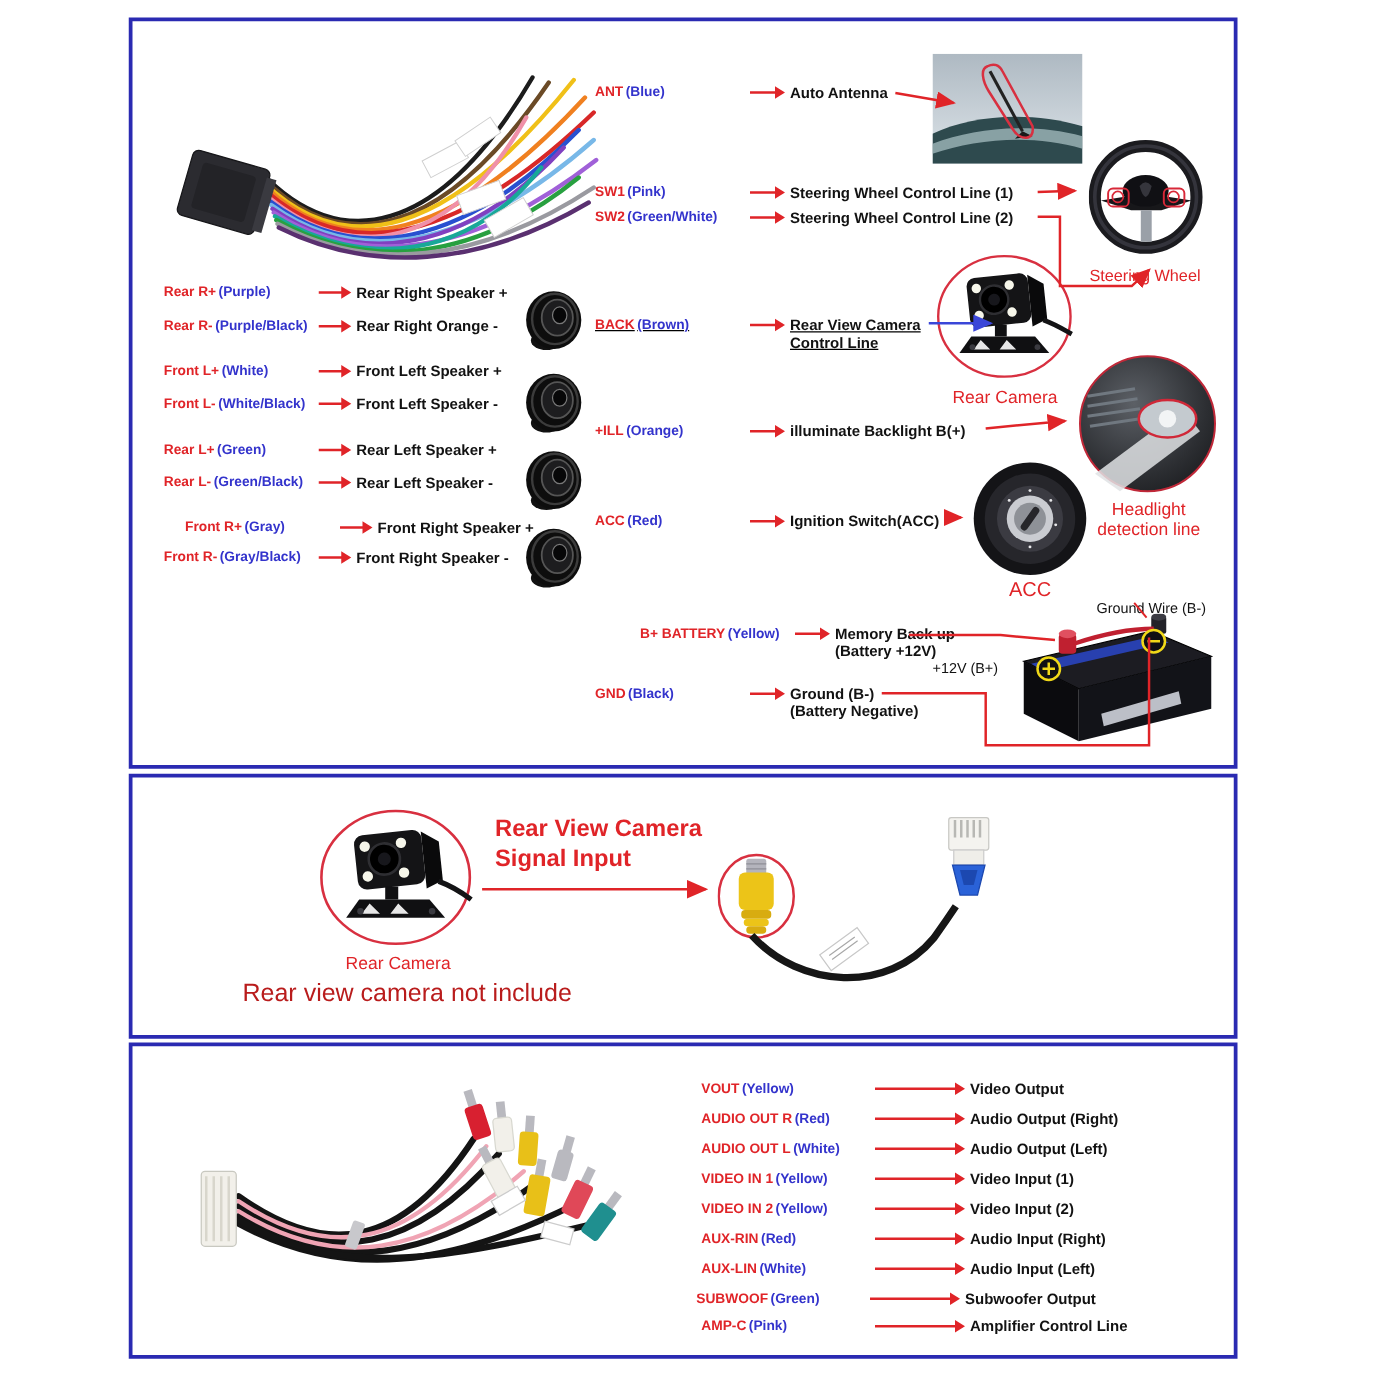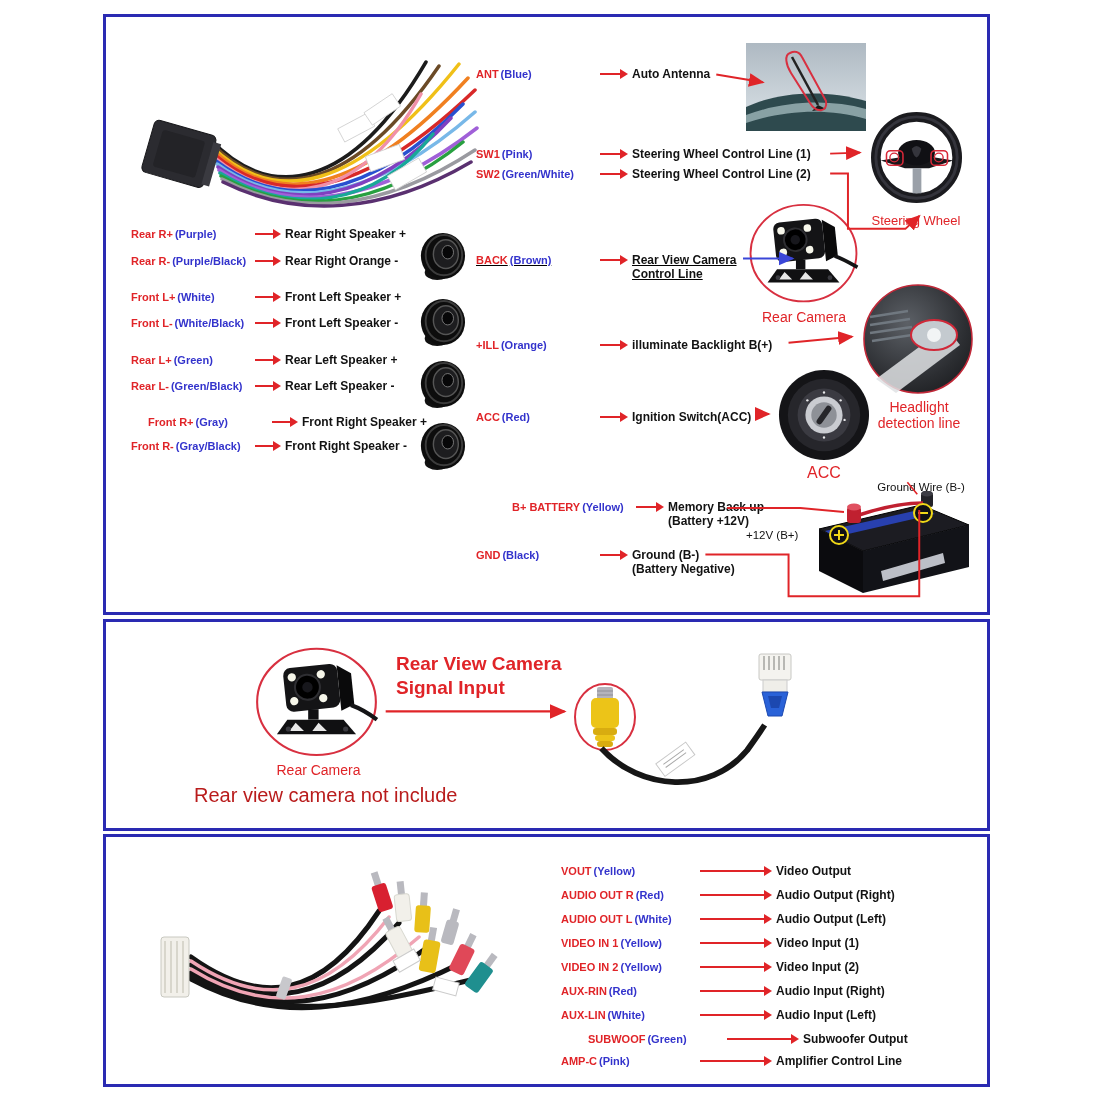--- a/index.html
+++ b/index.html
@@ -460,21 +460,21 @@
   <div class="row rowB" style="left:455px;top:147px;">
       <span class="lab"><span class="wire">AUX-RIN</span><span class="wc">(Red)</span></span>
       <span class="arr"></span>
       <span class="tgt">Audio Input (Right)</span>
     </div>
   <div class="row rowB" style="left:455px;top:171px;">
       <span class="lab"><span class="wire">AUX-LIN</span><span class="wc">(White)</span></span>
       <span class="arr"></span>
       <span class="tgt">Audio Input (Left)</span>
     </div>
-  <div class="row rowB" style="left:482px;top:195px;">
+  <div class="row rowB" style="left:451px;top:195px;">
       <span class="lab"><span class="wire">SUBWOOF</span><span class="wc">(Green)</span></span>
       <span class="arr"></span>
       <span class="tgt">Subwoofer Output</span>
     </div>
   <div class="row rowB" style="left:455px;top:217px;">
       <span class="lab"><span class="wire">AMP-C</span><span class="wc">(Pink)</span></span>
       <span class="arr"></span>
       <span class="tgt">Amplifier Control Line</span>
     </div>
 </div>

